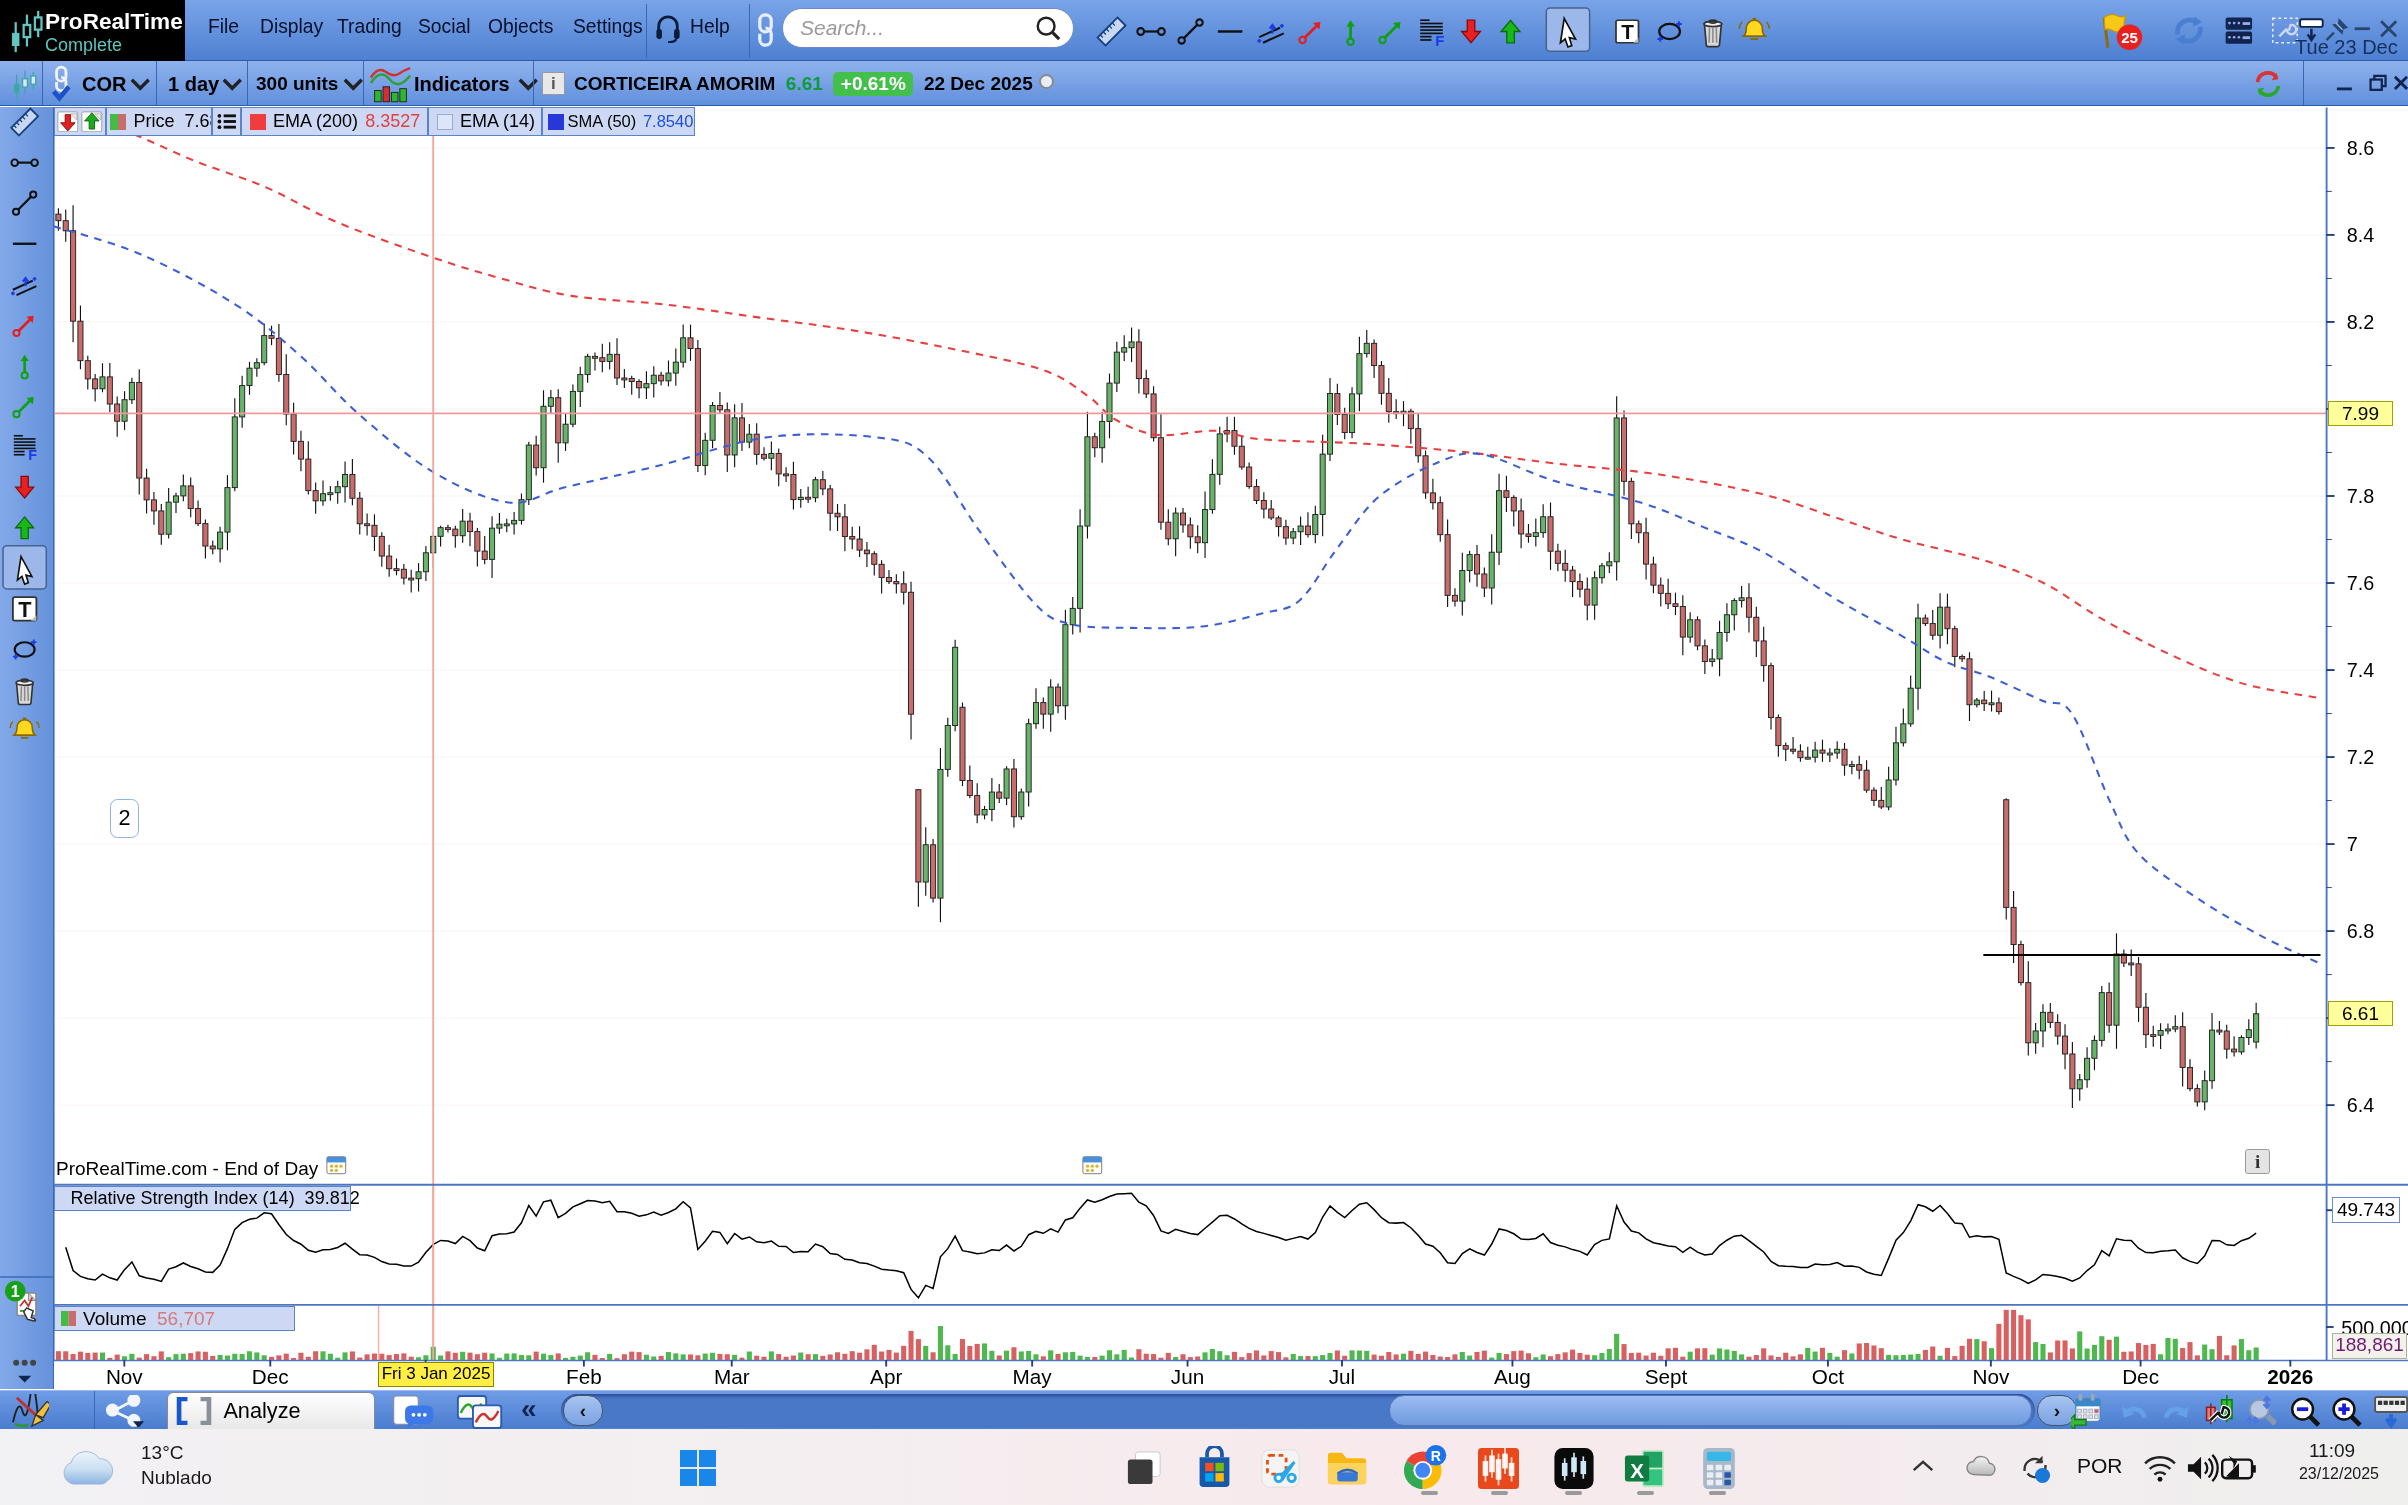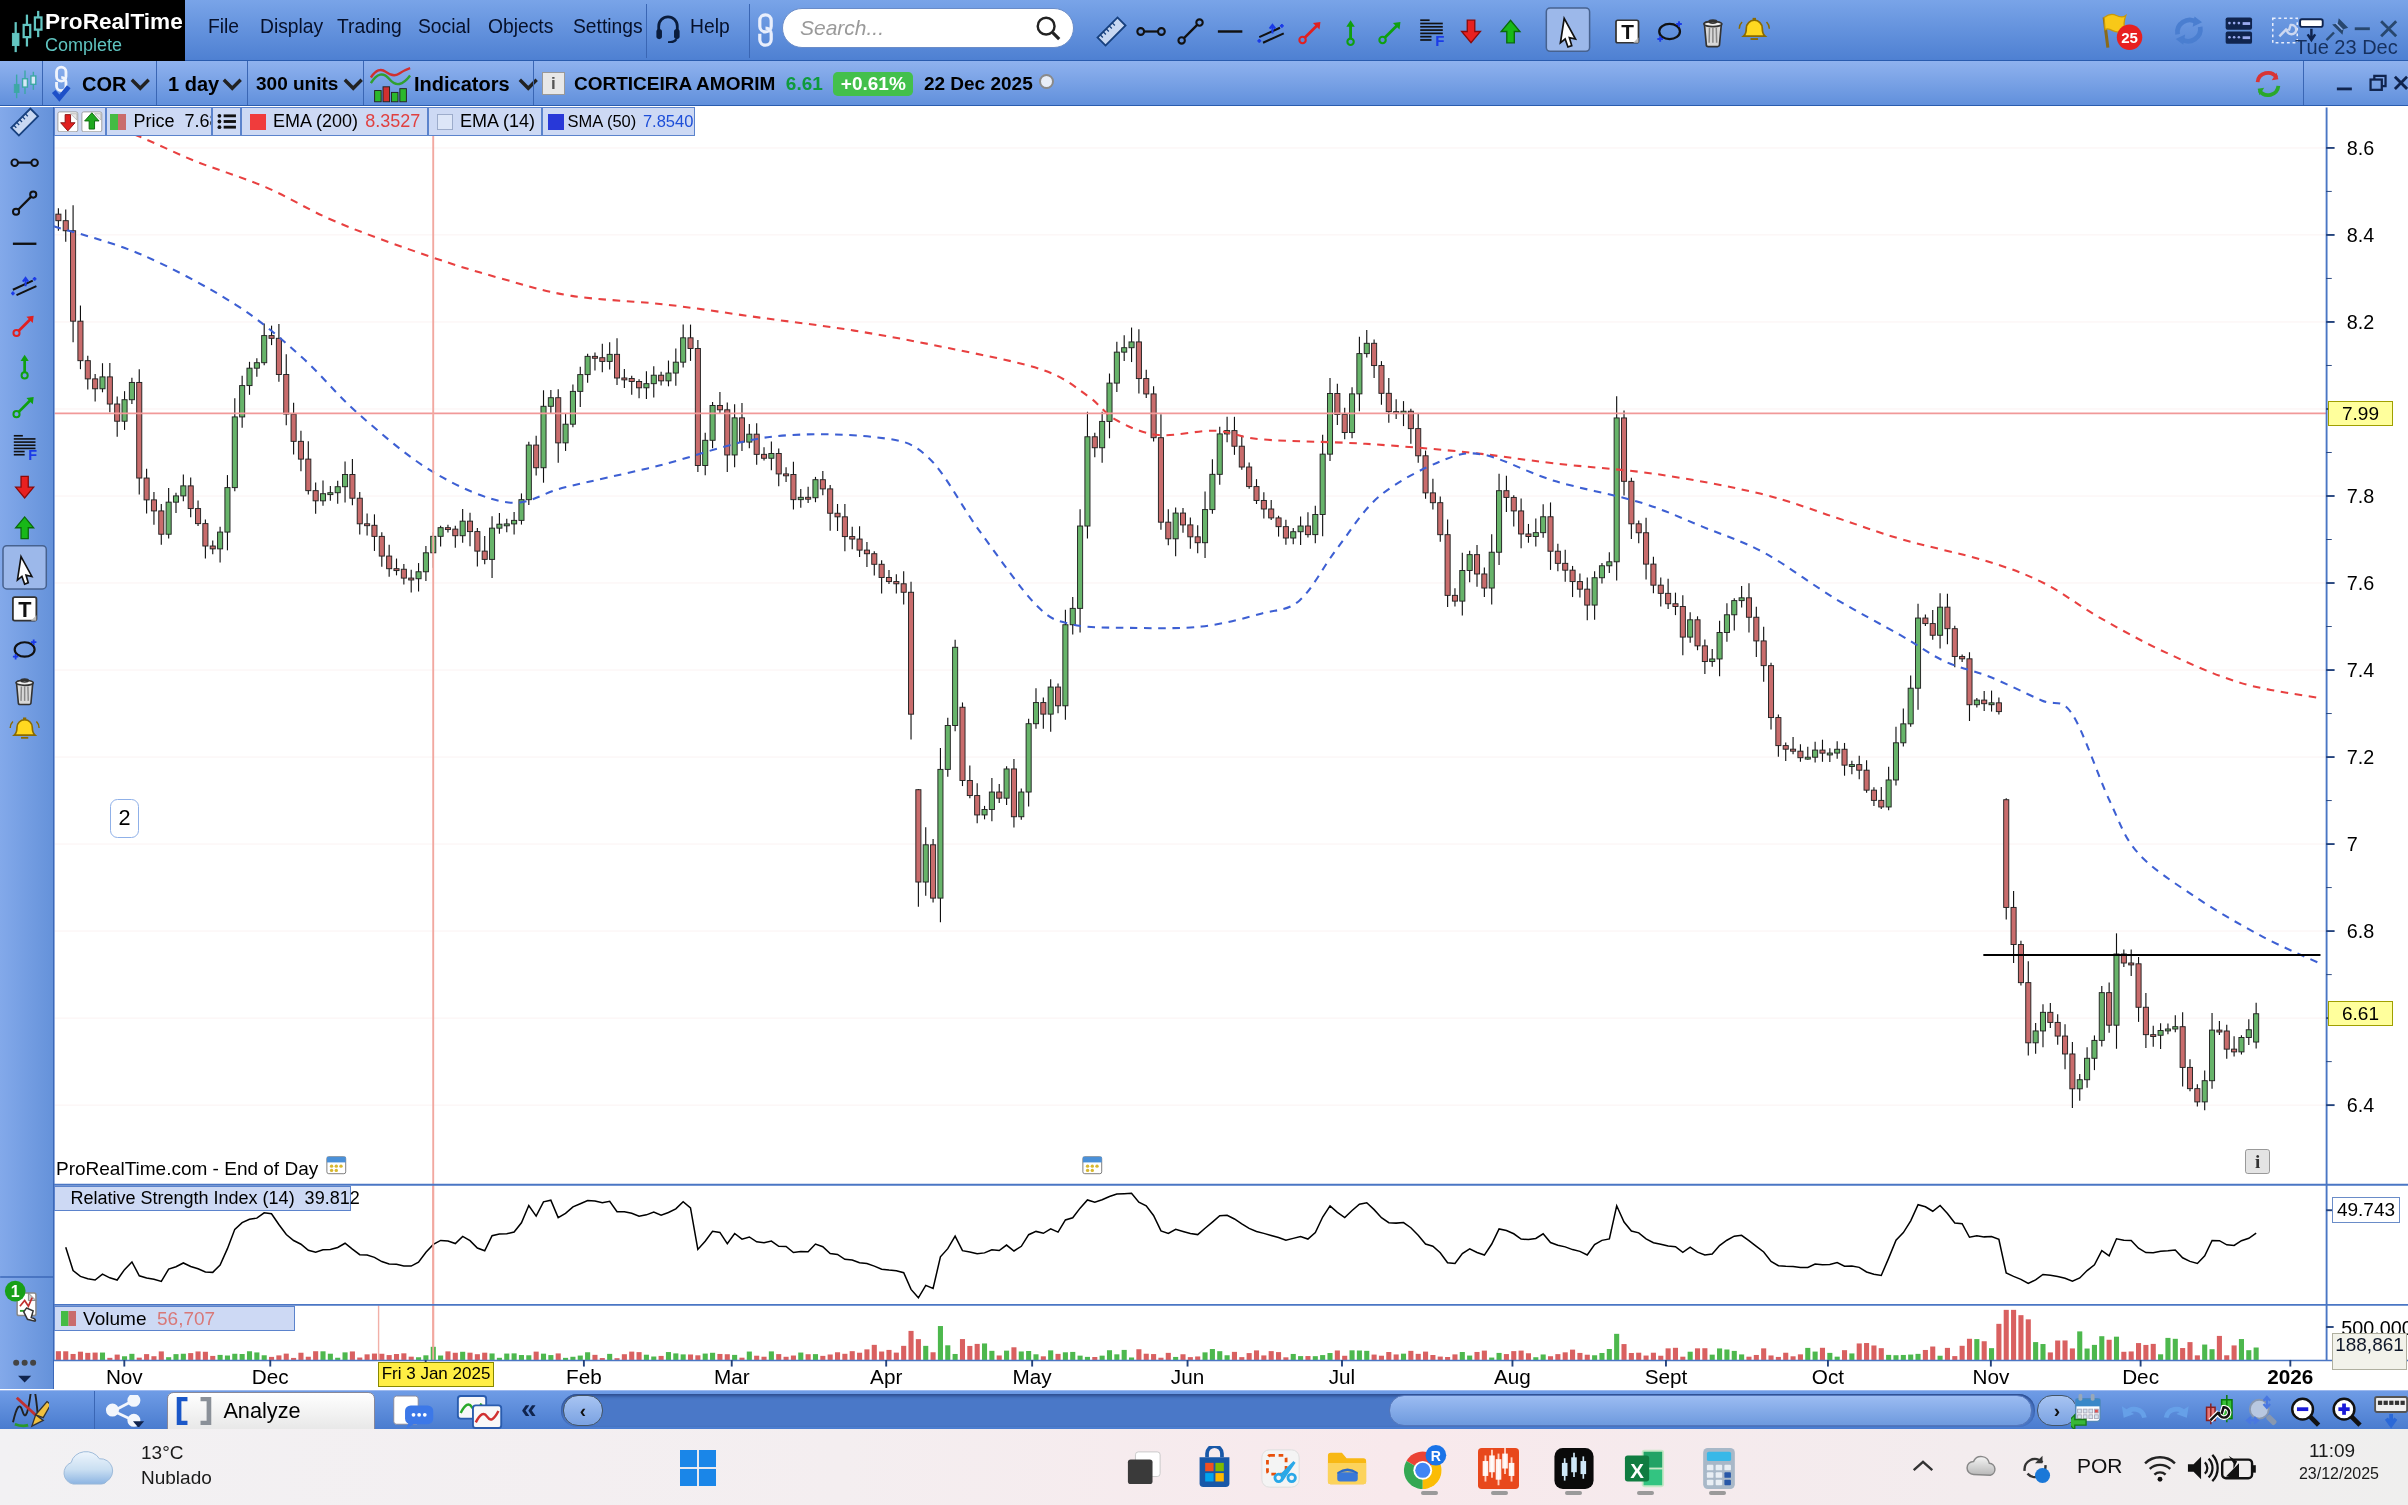--- a/index.html
+++ b/index.html
@@ -1433,21 +1433,21 @@
         <circle cx="12" cy="14" r="1.8"></circle>
         <circle cx="17" cy="14" r="1.8"></circle>
         <circle cx="7" cy="18.5" r="1.8"></circle>
         <circle cx="12" cy="18.5" r="1.8"></circle>
       </g>
     </svg>
 <div class="abs" style="left:2245px;top:1149px;width:25.4px;height:25.4px;background:#e4e4e4;border:0.9px solid #999;border-radius:2.8px;text-align:center;font-family:'Liberation Serif',serif;font-weight:bold;font-size:19px;line-height:24.5px;color:#333">i</div>
 <div class="abs ylab" style="left:2328px;top:401px;width:65px;height:25.4px;line-height:24.5px">7.99</div>
 <div class="abs ylab" style="left:2328px;top:1001px;width:65px;height:25.4px;line-height:24.5px">6.61</div>
 <div class="abs" style="left:2332px;top:1197px;width:68px;height:26px;background:#fff;border:1.9px solid #6a8cc8;font-size:19px;text-align:center;line-height:23.5px">49.743</div>
-<div class="abs" style="left:2332px;top:1333px;width:75px;height:37px;background:#f2f2ea;border:0.9px solid #b0b0a0;font-size:19px;text-align:center;line-height:22.6px;color:#0f172a">188,861</div>
+<div class="abs" style="left:2332px;top:1333px;width:75px;height:26px;background:#f2f2ea;border:0.9px solid #b0b0a0;font-size:19px;text-align:center;line-height:22.6px;color:#701a75">188,861</div>
 <div class="abs" style="left:54px;top:1186px;width:297px;height:25.4px;background:#cdd9f4;border:0.9px solid #5b83cc;font-size:18px;white-space:nowrap;display:flex;align-items:center;gap:7.5px;padding-left:8px">
       <svg width="15" height="15">
         <rect width="16" height="16" fill="#000"></rect>
       </svg>
       <span>Relative Strength Index (14)&nbsp; 39.812</span>
     </div>
 <div class="abs" style="left:54px;top:1306px;width:241px;height:25.4px;background:#cdd9f4;border:0.9px solid #5b83cc;font-size:19px;white-space:nowrap;display:flex;align-items:center;gap:7.5px;padding-left:5.6px">
       <svg width="15" height="15" viewBox="0 0 16 16">
         <rect width="8" height="16" fill="#44bb44"></rect>
         <rect x="8" width="8" height="16" fill="#c96c6c"></rect>

